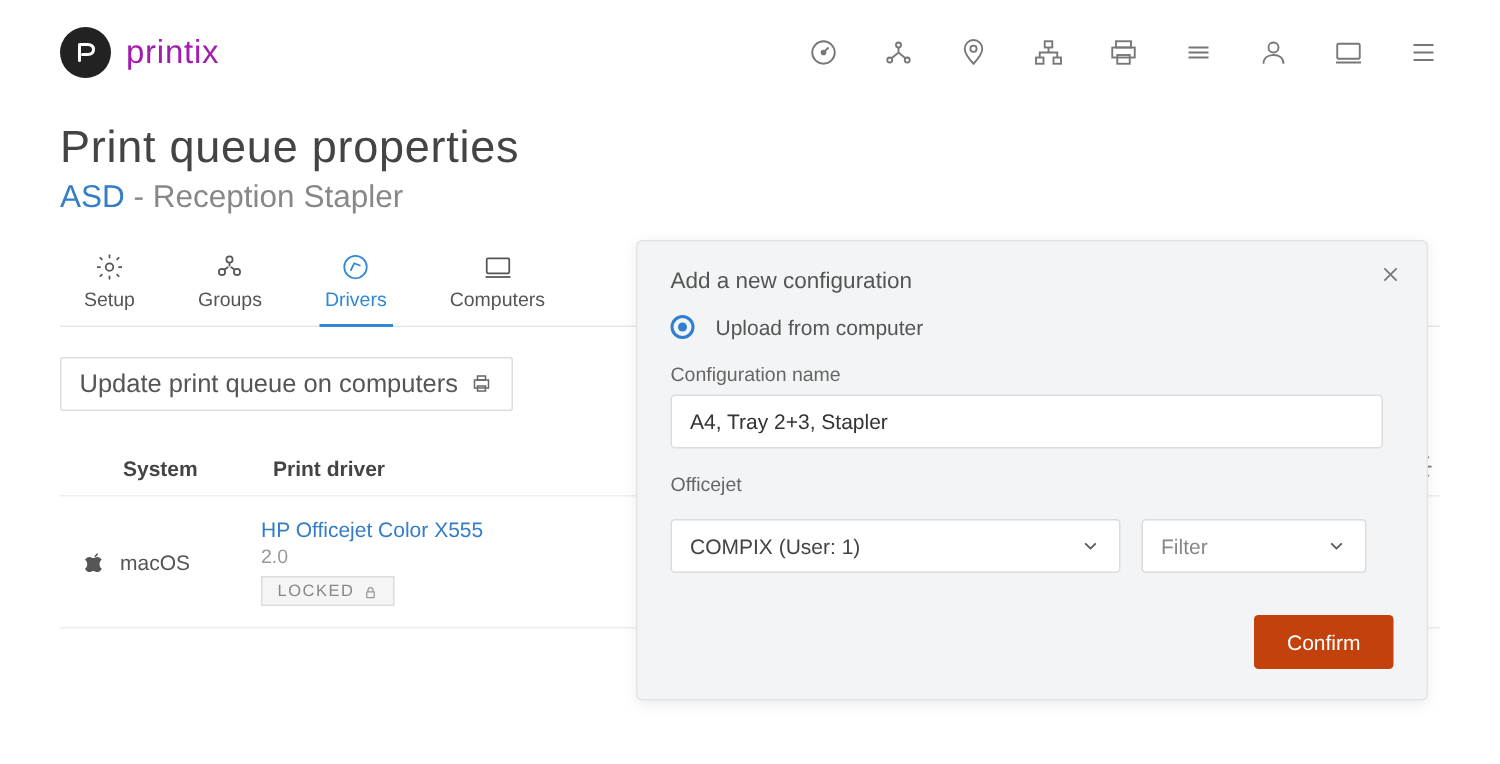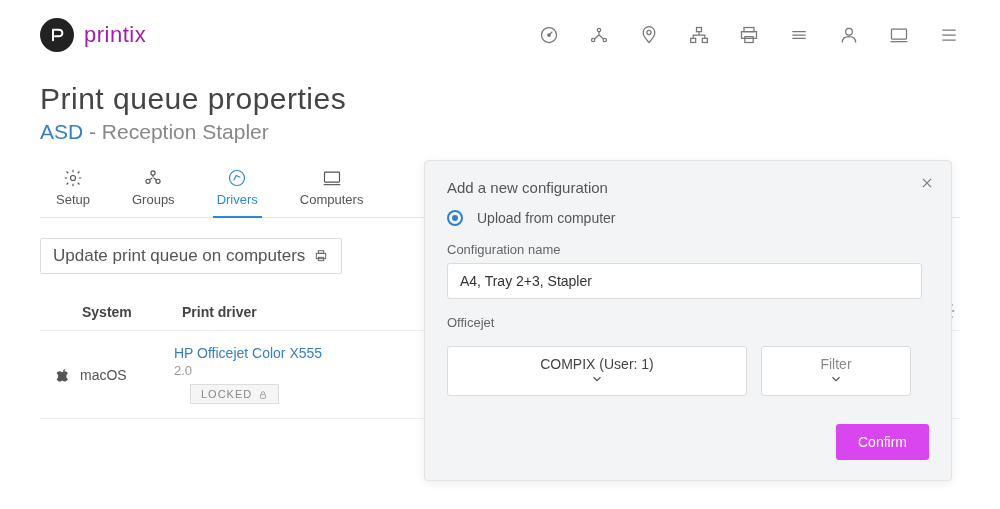--- a/index.html
+++ b/index.html
@@ -125,21 +125,20 @@
   .driver-ver { color:#999; font-size:13px; margin-top:2px;}
   .badge-locked {
     display:inline-flex; align-items:flex-end; gap:6px;
     border:1px solid #ddd;
     background:#f5f5f5;
     color:#888;
     font-size:11px;
     letter-spacing:1px;
     padding:3px 10px;
     margin-top:6px;
-    margin-left:16px;
   }
   .ps-cell { color:#444; }
   .add-config {
     display:flex; align-items:center; justify-content:space-between;
     border:1px solid #e2e2e2;
     background:#fff;
     padding:8px 14px;
     color:#666;
     font-size:14px;
     width:460px;
@@ -201,28 +200,27 @@
   .select-row { display:flex; gap:14px; margin-top:16px;}
   .select {
     border:1px solid #dcdcdc;
     background:#fff;
     padding:9px 12px;
     font-size:14px;
     color:#444;
     border-radius:3px;
     display:flex;align-items:center;justify-content:space-between;
     cursor:pointer;
-    flex-direction:column;
   }
   .select.main{ width:300px;}
   .select.filter{ width:150px; color:#888;}
   .select svg{width:14px;height:14px;stroke:#555;fill:none;stroke-width:2;}
   .modal-actions{ display:flex; justify-content:flex-end; margin-top:28px;}
   .btn-confirm{
-    background:#d946ef;
+    background:#c2410c;
     color:#fff;
     border:none;
     padding:10px 22px;
     font-size:14px;
     border-radius:3px;
     cursor:pointer;
   }
 </style>
 </head>
 <body>

